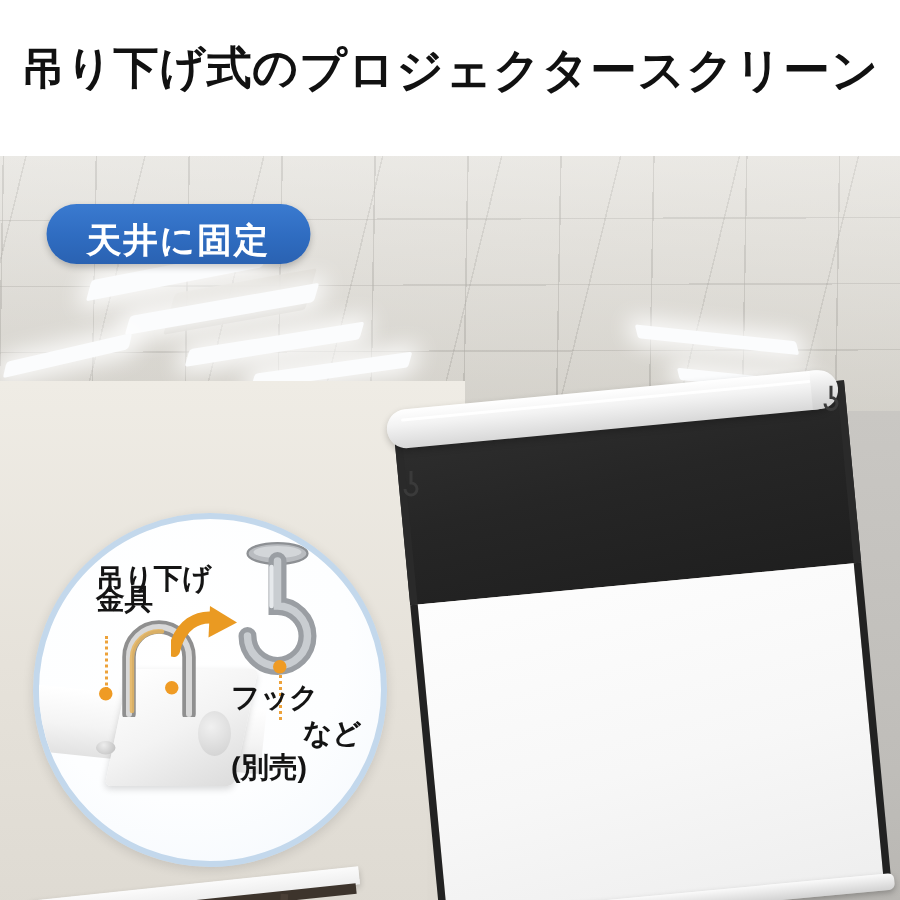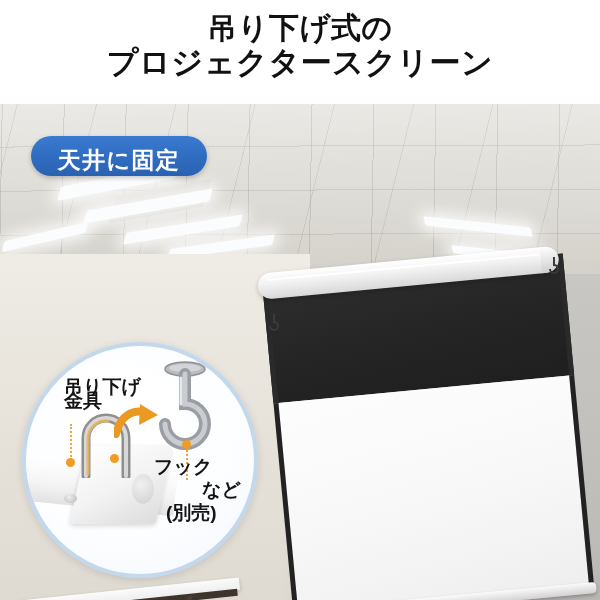--- a/index.html
+++ b/index.html
@@ -7,21 +7,21 @@
     width:600px;height:600px;overflow:hidden;
     background:#ffffff;
     font-family:"Liberation Sans","DejaVu Sans",sans-serif;
   }
   .stage{position:relative;width:600px;height:600px;overflow:hidden;background:#fff;}
 
   
   .header{
     position:absolute;left:0;top:0;width:600px;height:92px;
     background:#ffffff;z-index:40;
-    display:flex;flex-direction:column;align-items:center;justify-content:center;
+    display:flex;flex-direction:row;align-items:center;justify-content:center;
   }
   .title-line{
     font-weight:bold;color:#111111;letter-spacing:0.02em;
     line-height:1.12;white-space:nowrap;text-align:center;
   }
   .title-1{font-size:30px;}
   .title-2{font-size:31px;margin-top:2px;}
 
   
   .photo{
@@ -156,23 +156,23 @@
     position:absolute;left:22px;top:342px;width:228px;height:228px;border-radius:50%;
     background:radial-gradient(circle at 42% 34%,#ffffff 0%,#fdfeff 55%,#f2f7fc 100%);
     border:4px solid #c3d8ec;z-index:25;overflow:hidden;
     box-shadow:0 2px 8px rgba(0,0,0,.12);
   }
   .co-label{
     position:absolute;color:#141414;font-weight:bold;line-height:1.12;white-space:nowrap;
   }
   .co-l1{left:38px;top:30px;font-size:19px;}
   .co-l2{left:38px;top:44px;font-size:19px;}
-  .co-r1{left:128px;top:110px;font-size:19px;}
+  .co-r1{left:128px;top:110px;font-size:19px;font-family:Liberation Mono, monospace;}
   .co-r2{left:128px;top:133px;font-size:19px;margin-left:48px;}
-  .co-r3{left:140px;top:156px;font-size:19px;}
+  .co-r3{left:128px;top:156px;font-size:19px;}
 
   .co-arrow{position:absolute;left:88px;top:58px;width:46px;height:34px;}
 
   .co-hook{position:absolute;left:128px;top:14px;width:62px;height:92px;}
 
   
   .co-bar{
     position:absolute;left:-10px;top:118px;width:160px;height:44px;
     background:linear-gradient(180deg,#ffffff 0%,#f4f4f4 55%,#e2e2e2 100%);
     transform:rotate(6deg);border-radius:3px;

